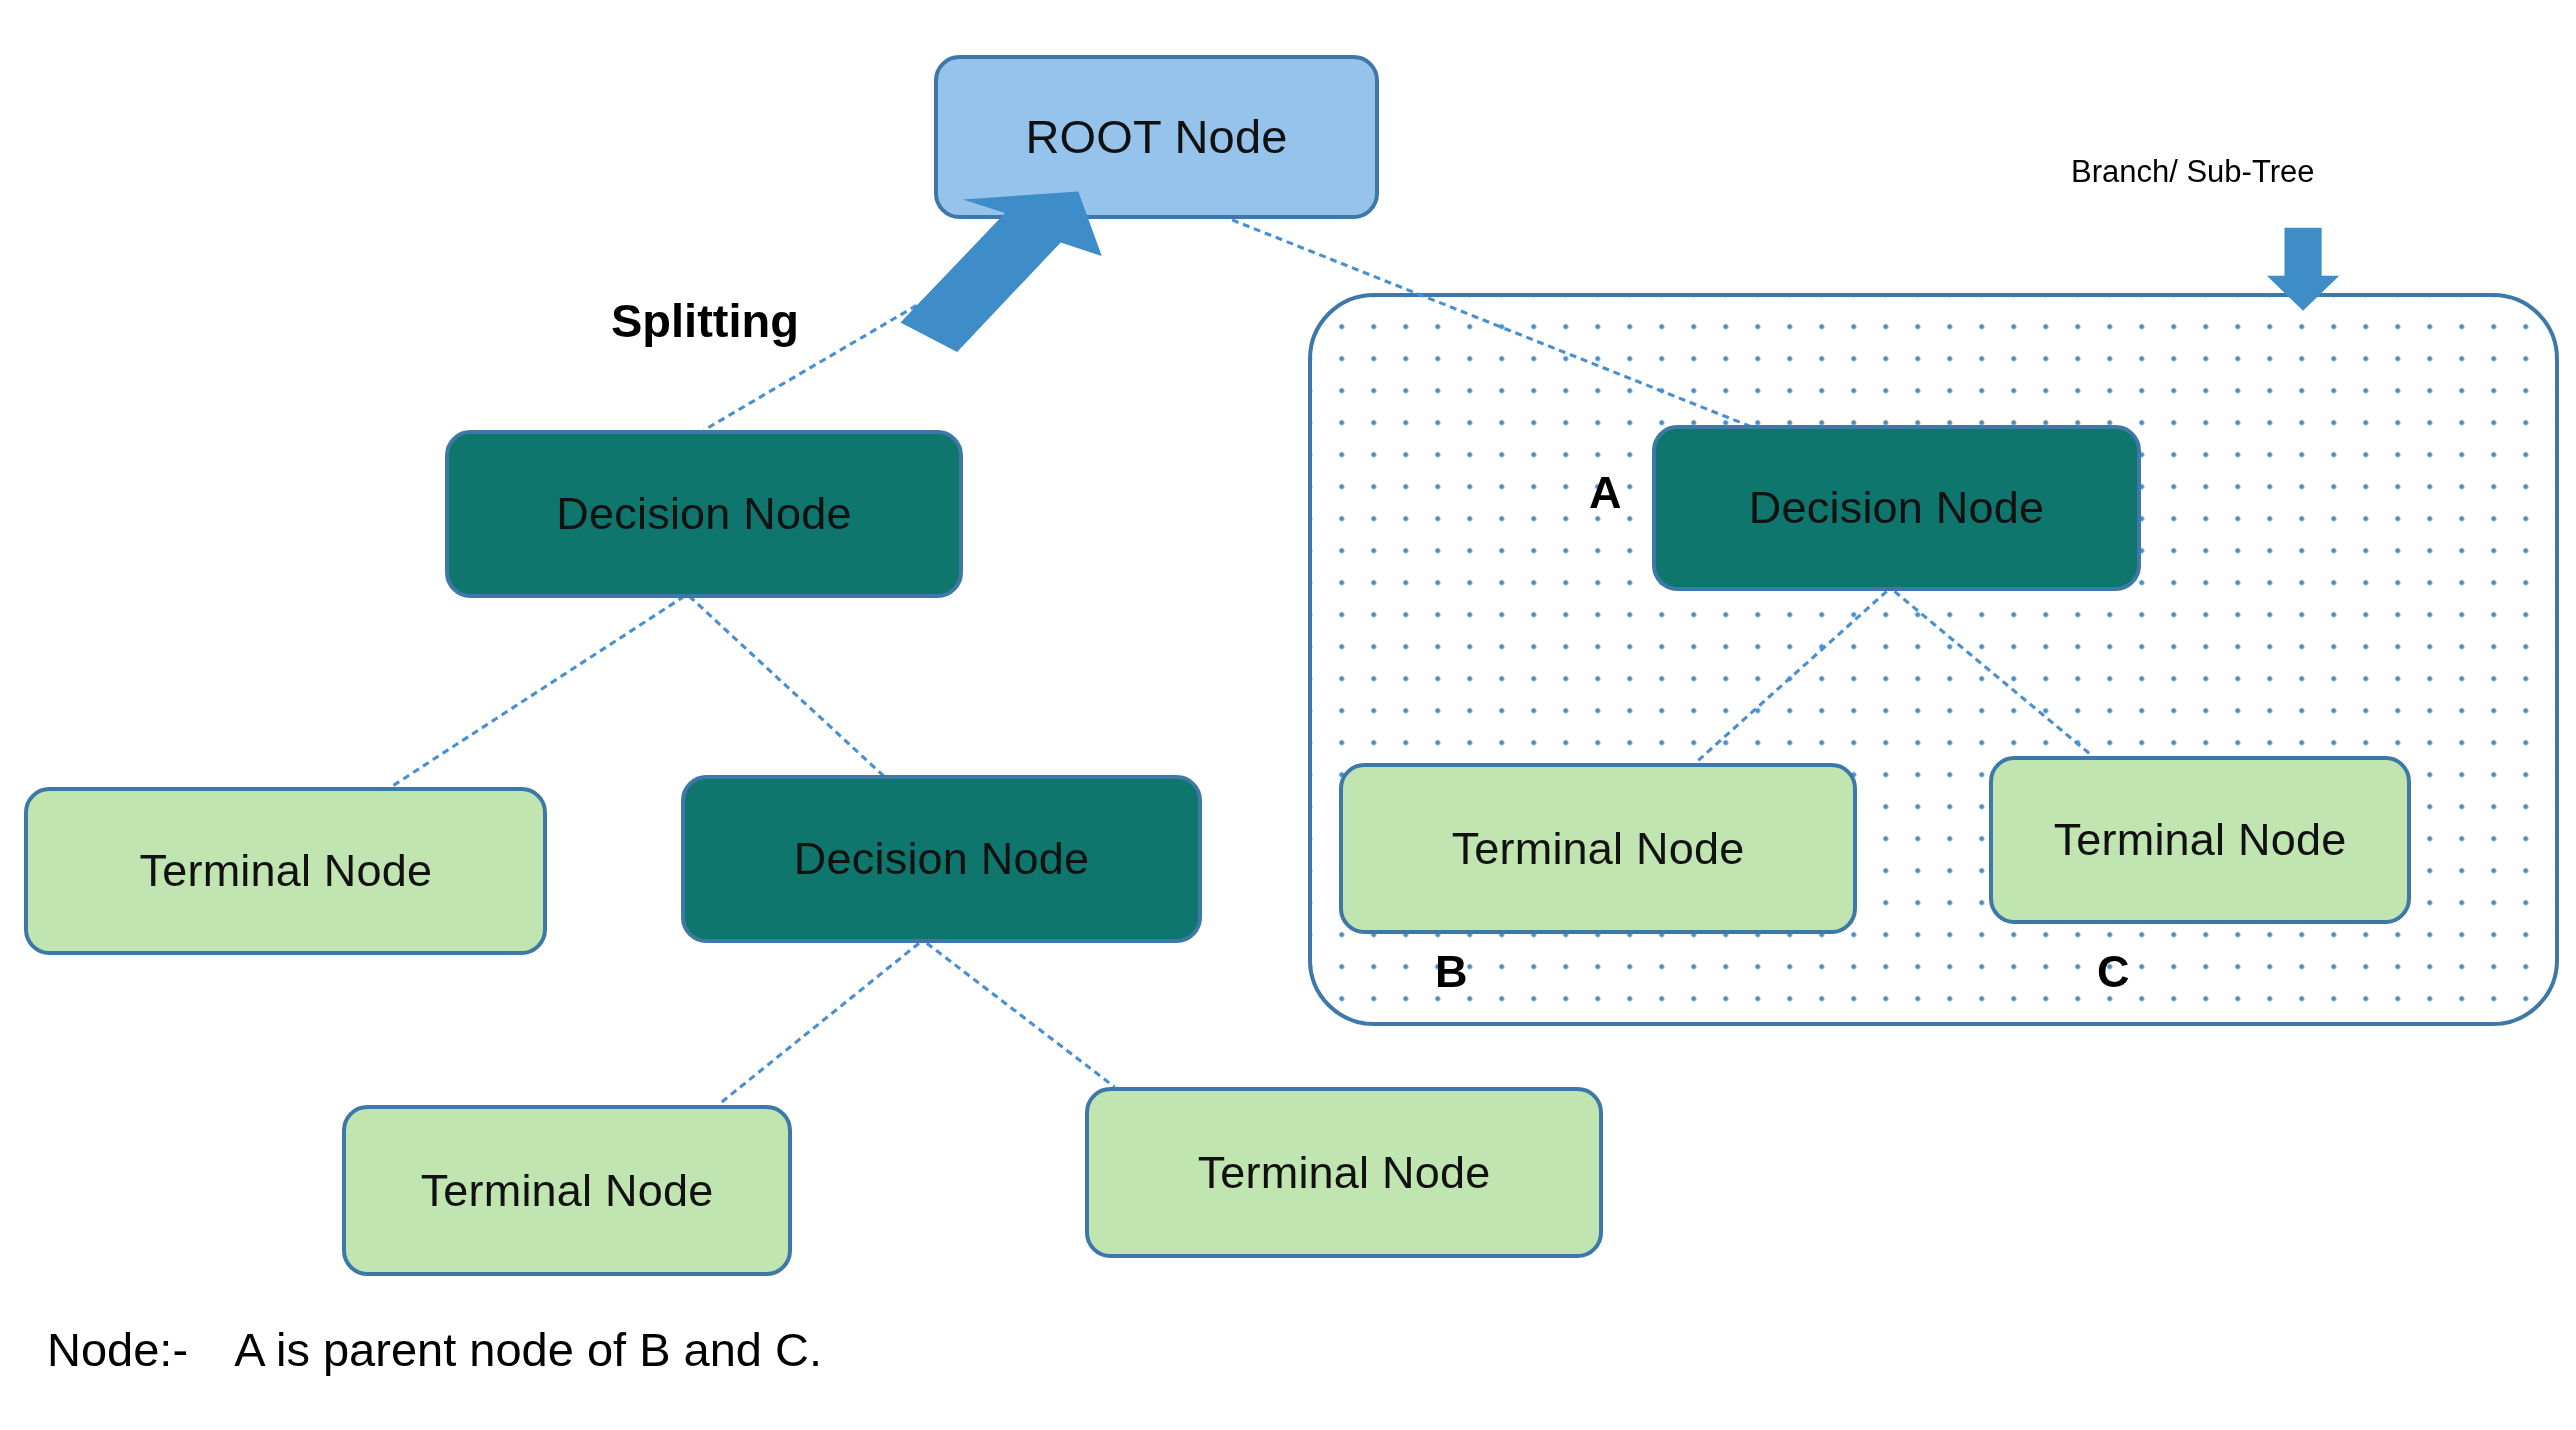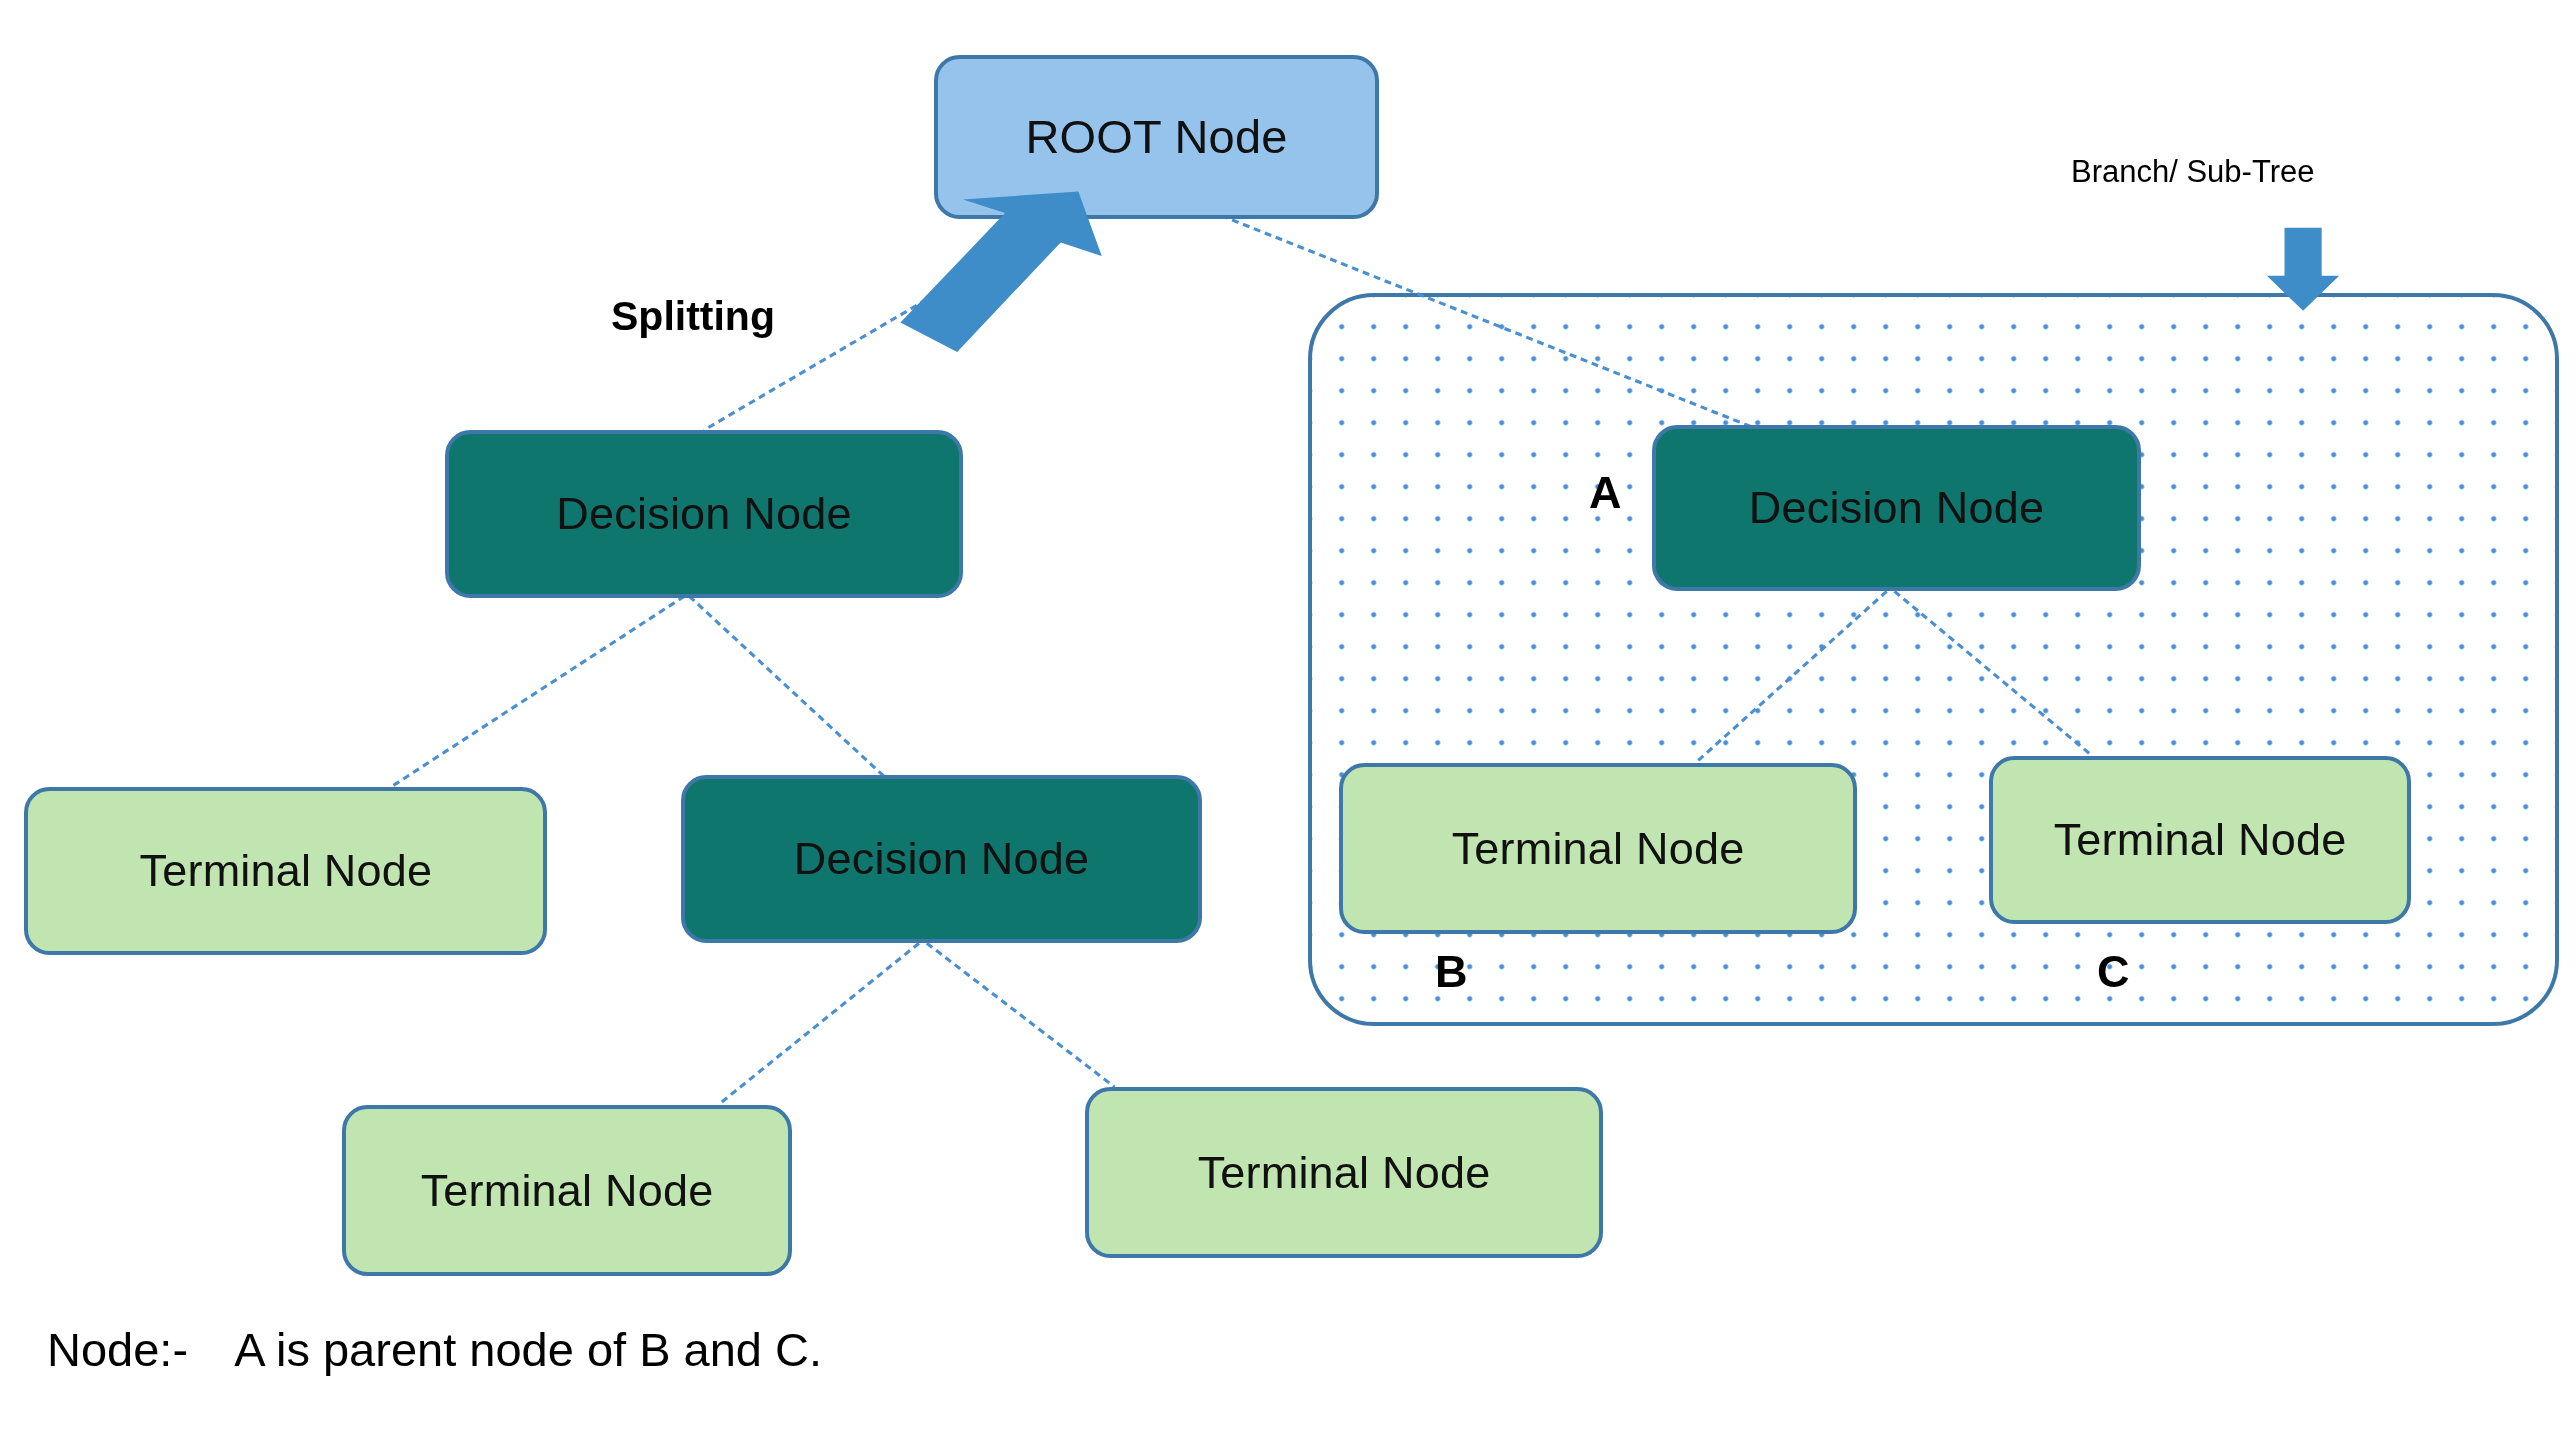--- a/index.html
+++ b/index.html
@@ -133,21 +133,21 @@
   </div>
 
   <div class="node terminal" style="left:1339px; top:763px; width:518px; height:171px; font-size:45px;">
     <span>Terminal Node</span>
   </div>
 
   <div class="node terminal" style="left:1989px; top:756px; width:422px; height:168px; font-size:45px;">
     <span>Terminal Node</span>
   </div>
 
-  <div class="label bold" style="left:611px; top:293px; font-size:41px;">Splitting</div>
+  <div class="label bold" style="left:611px; top:293px; font-size:47px;">Splitting</div>
 
   <div class="label" style="left:2071px; top:154px; font-size:31px;">Branch/ Sub-Tree</div>
 
   <div class="label bold" style="left:1589px; top:467px; font-size:45px;">A</div>
 
   <div class="label bold" style="left:1435px; top:946px; font-size:45px;">B</div>
 
   <div class="label bold" style="left:2097px; top:946px; font-size:45px;">C</div>
 
   <svg id="arrows" class="overlay" viewBox="0 0 2635 1463" width="2576" height="1430">

